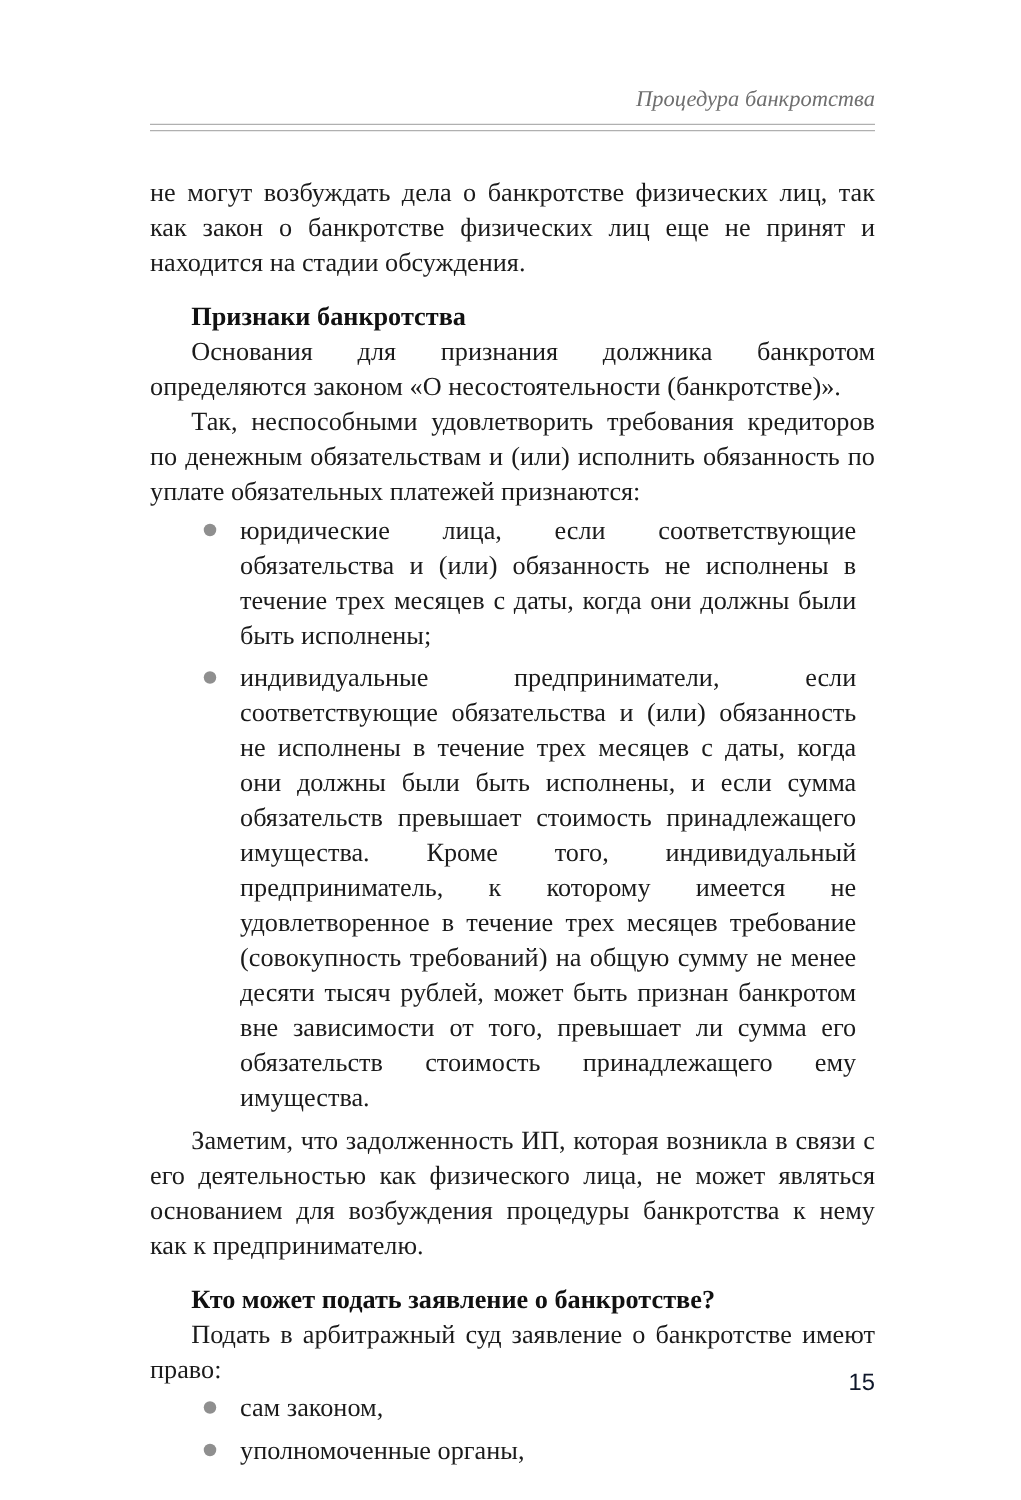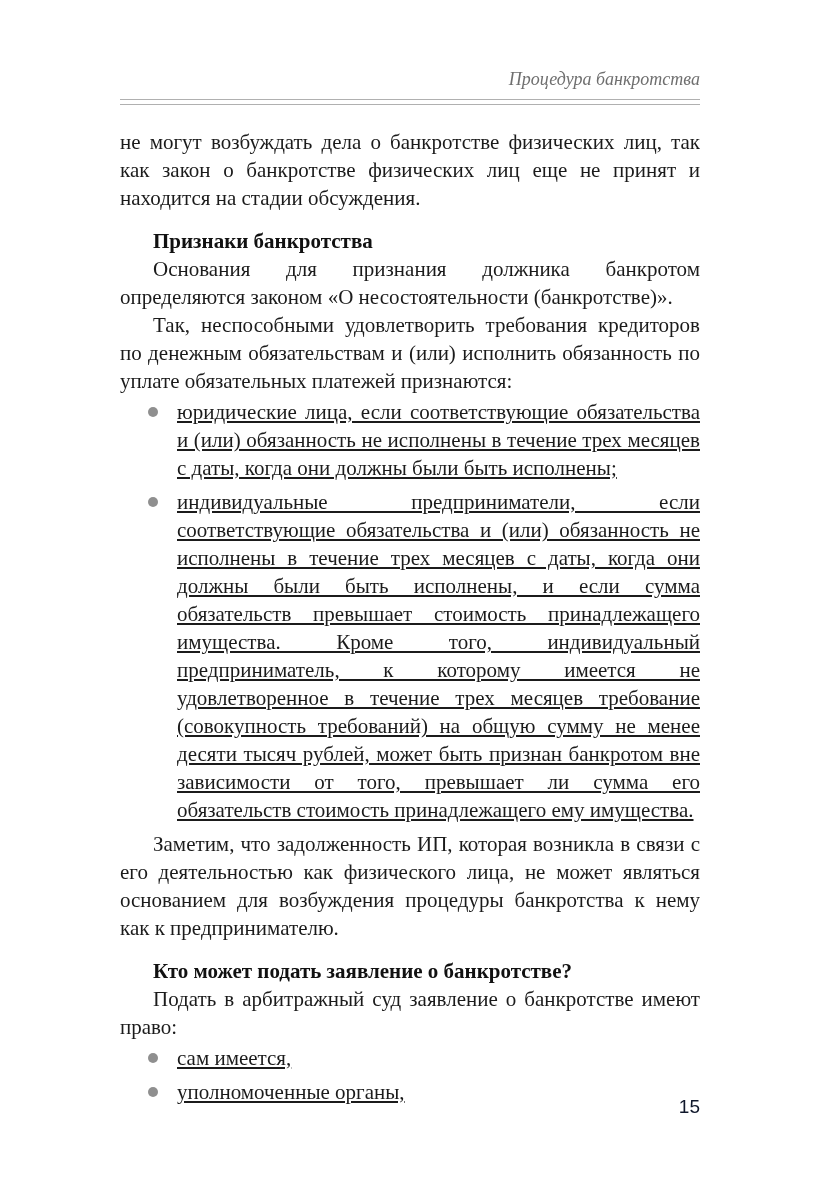--- a/index.html
+++ b/index.html
@@ -47,33 +47,33 @@
     text-align: justify;
     hyphens: auto;
     -webkit-hyphens: auto;
   }
   .content p {
     margin: 0;
     text-indent: 33px;
   }
   .content p.no-indent {
     text-indent: 0;
+    margin-top: 12px;
   }
   .section-heading {
     font-size: 21px;
     line-height: 28px;
     font-weight: bold;
     color: #111111;
     margin: 15px 0 0 0;
     text-indent: 33px;
     text-align: left;
   }
   .bullet-list {
-    margin: 2px 0;
-    text-decoration: underline;
+    margin: 2px 15px;
   }
   .bullet-item {
     position: relative;
     padding-left: 57px;
     margin: 3px 0 6px 0;
   }
   .bullet-dot {
     position: absolute;
     left: 28px;
     top: 9px;
@@ -127,21 +127,21 @@
 
     <p>Заметим, что задолженность ИП, которая возникла в связи с его деятельностью как физического лица, не может являться основанием для возбуждения процедуры банкротства к нему как к предпринимателю.</p>
 
     <h2 class="section-heading">Кто может подать заявление о банкротстве?</h2>
 
     <p>Подать в арбитражный суд заявление о банкротстве имеют право:</p>
 
     <div class="bullet-list">
       <div class="bullet-item">
         <span class="bullet-dot"></span>
-        <span>сам имеется,</span>
+        <span>сам законом,</span>
       </div>
       <div class="bullet-item">
         <span class="bullet-dot"></span>
         <span>уполномоченные органы,</span>
       </div>
     </div>
 
   </main>
 
   <footer>

